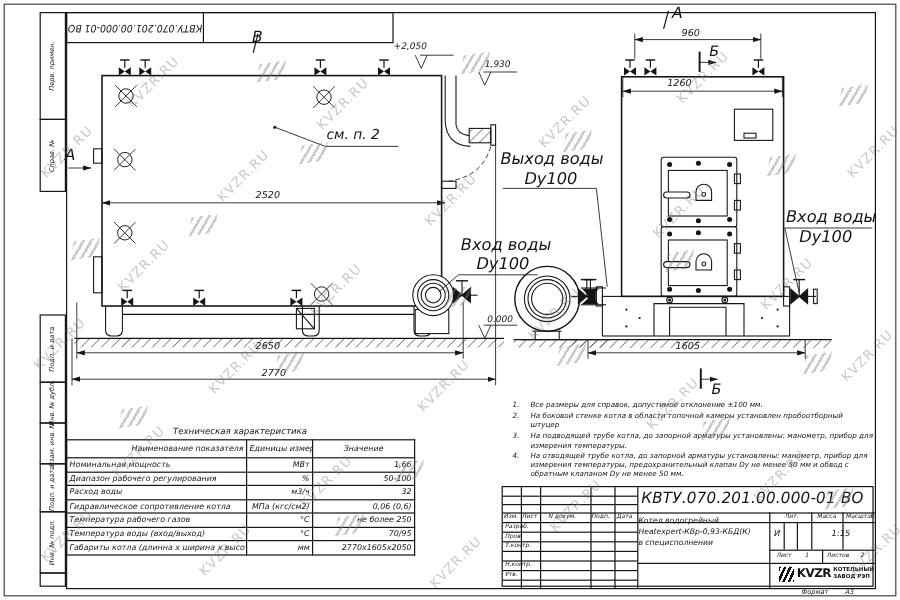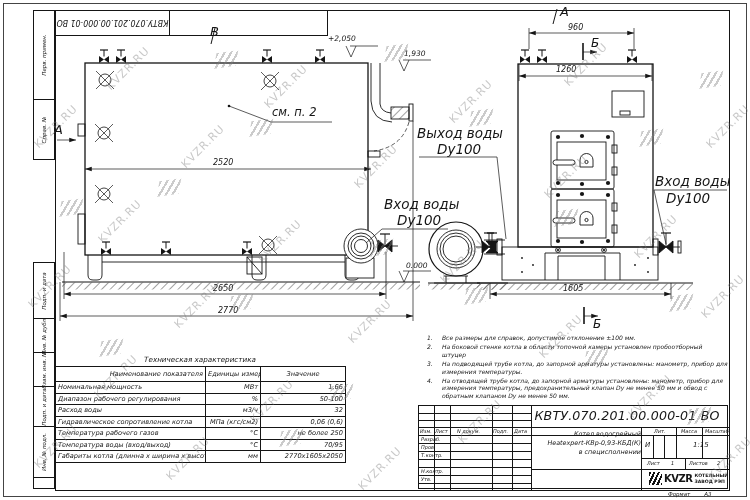--- a/index.html
+++ b/index.html
@@ -43,21 +43,21 @@
   
   .notes{position:absolute;left:427px;top:334px;width:301px;z-index:5;}
   .note{display:flex;font-size:6px;font-style:italic;line-height:1.32;margin-bottom:1px;}
   .note .n{width:15px;flex:none;}
   
   .tb{position:absolute;left:418px;top:405px;width:310px;height:84px;
       border:1.5px solid #151515;box-sizing:border-box;z-index:6;background:transparent;}
   .tb .cellTxt{position:absolute;font-size:5px;font-style:italic;white-space:nowrap;line-height:1;}
   .tb .doc{position:absolute;left:113px;top:2px;width:196px;text-align:center;
       font-size:13px;font-style:italic;letter-spacing:.2px;transform:scaleX(.97);transform-origin:left;}
-  .tb .ttl{position:absolute;left:113px;top:24px;width:109px;text-align:right;
+  .tb .ttl{position:absolute;left:113px;top:24px;width:109px;text-align:left;
       font-size:6.4px;font-style:italic;line-height:1.42;}
   .logo{position:absolute;left:230px;top:66px;display:flex;align-items:center;gap:2px;}
   .logoMark{width:13px;height:13px;background:#111;
       -webkit-mask:repeating-linear-gradient(115deg,#000 0 2px,transparent 2px 4px);
       mask:repeating-linear-gradient(115deg,#000 0 2px,transparent 2px 4px);}
   .logoTxt{font-size:10px;font-weight:bold;letter-spacing:-.5px;font-style:normal;}
   .logoCompany{font-size:4.6px;line-height:1.15;font-style:normal;font-weight:bold;}
   .fmt{position:absolute;left:668px;top:490.5px;font-size:5.5px;font-style:italic;z-index:6;}
   .fmt span{margin-right:14px;}
 </style>

